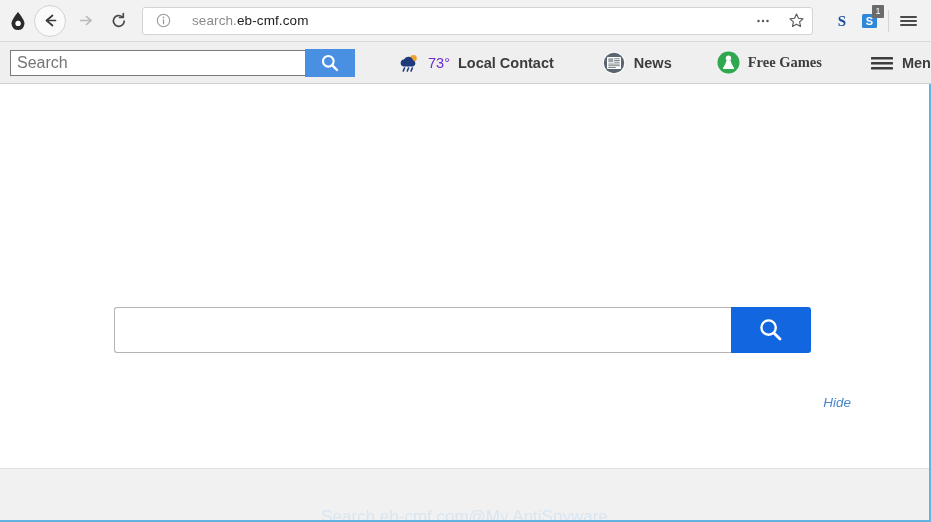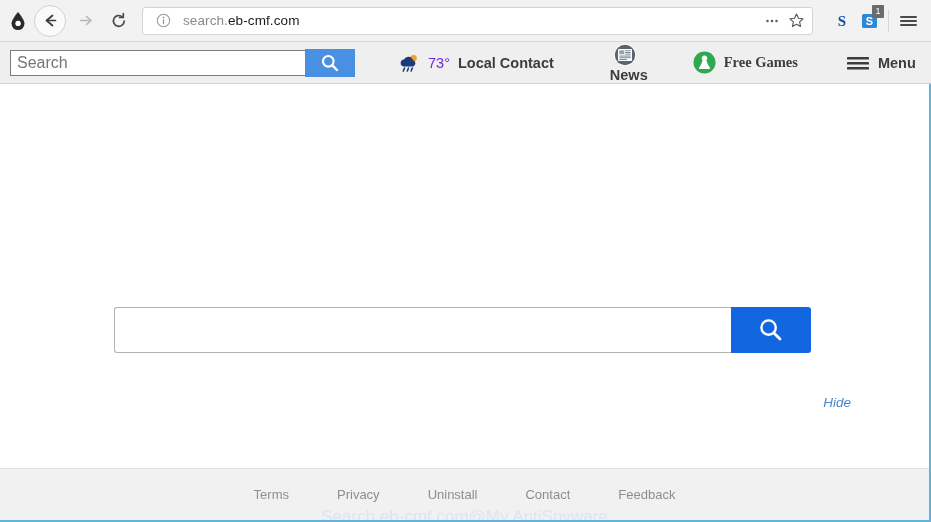--- a/index.html
+++ b/index.html
@@ -55,20 +55,21 @@
     flex: 1;
     height: 28px;
     margin: 0 15px 0 8px;
     background: #ffffff;
     border: 1px solid #d4d4d4;
     border-radius: 3px;
     display: flex;
     align-items: center;
     padding: 0 4px 0 8px;
     box-sizing: border-box;
+    gap: 9px;
   }
   #url-text {
     flex: 1;
     font-size: 13.5px;
     color: #222;
     margin-left: 8px;
     letter-spacing: 0.1px;
     white-space: nowrap;
     overflow: hidden;
   }
@@ -182,21 +183,21 @@
     display: flex;
     align-items: center;
     flex: none;
     color: #3d3d3d;
     font-size: 14.5px;
     font-weight: bold;
     cursor: pointer;
   }
   .toolbar-item .tb-label { margin-left: 8px; white-space: nowrap; }
   #weather-item { margin-left: 43px; }
-  #news-item { margin-left: 48px; flex-direction: column; }
+  #news-item { margin-left: 48px; }
   #games-item { margin-left: 45px; font-family: Liberation Serif, serif; }
   #menu-item { margin-left: 48px; }
   #weather-temp { font-weight: normal; color: #6d28d9; margin-left: 8px; }
   .tb-icon { flex: none; display: flex; align-items: center; justify-content: center; }
 
   
   #page-content {
     position: absolute;
     left: 0; top: 84px;
     width: 931px;
@@ -531,23 +532,16 @@
         <rect x="11" y="14" width="30" height="24" rx="1.5" fill="#ffffff"></rect>
         <rect x="13.5" y="16.5" width="25" height="19" fill="#cfe3f0"></rect>
         <circle cx="32.5" cy="21.5" r="2.6" fill="#f2c94c"></circle>
         <path d="M13.5 35.5 L22 24 L28.5 32 L32 28 L38.5 35.5 Z" fill="#3d5a80"></path>
       </svg>
     </div>
 
   </div>
 
   <div id="page-footer">
-    <div id="footer-links">
-      <a class="footer-link">Terms</a>
-      <a class="footer-link">Privacy</a>
-      <a class="footer-link">Uninstall</a>
-      <a class="footer-link">Contact</a>
-      <a class="footer-link">Feedback</a>
-    </div>
     <div id="watermark">Search.eb-cmf.com@My AntiSpyware</div>
   </div>
 
 </div>
 
 </body></html>

